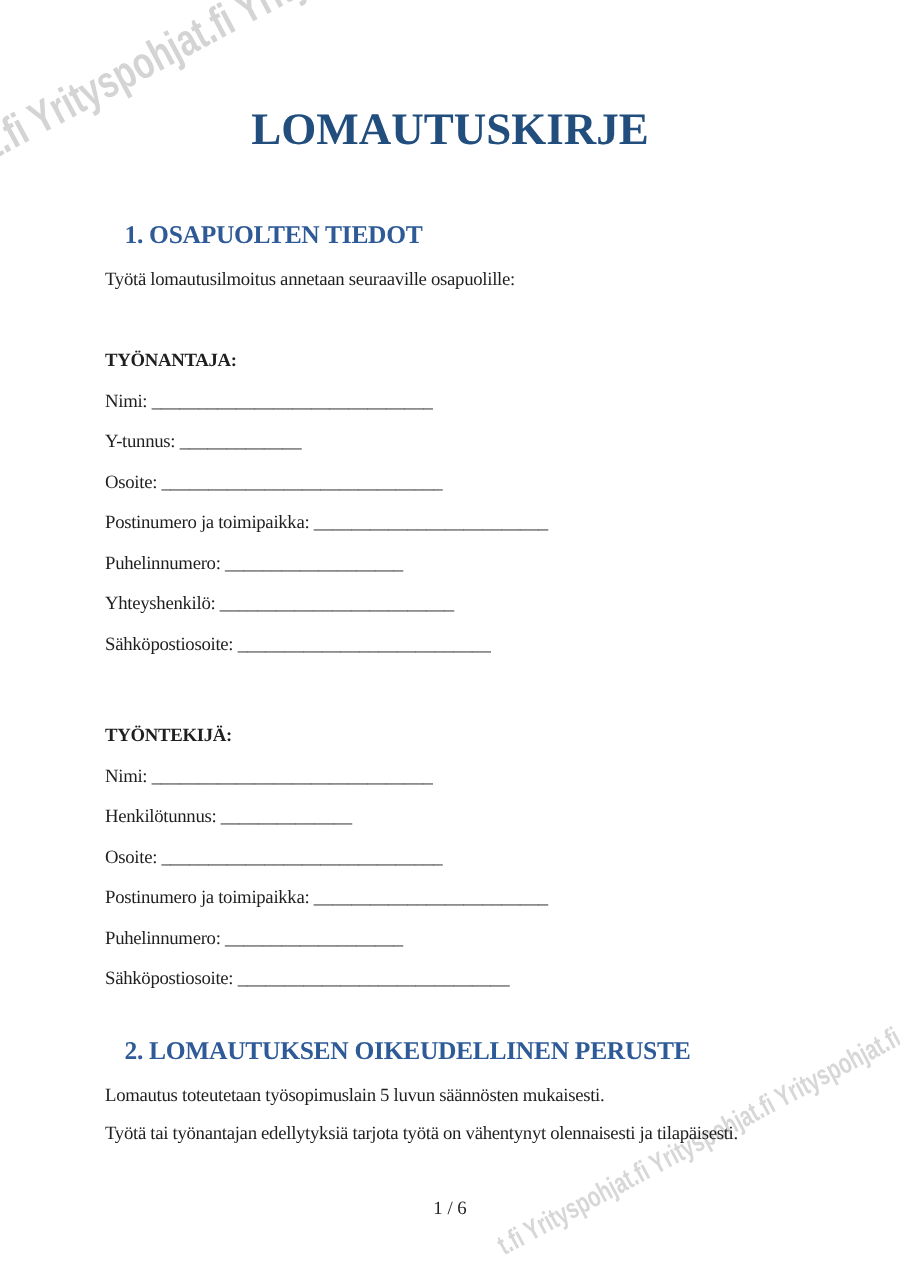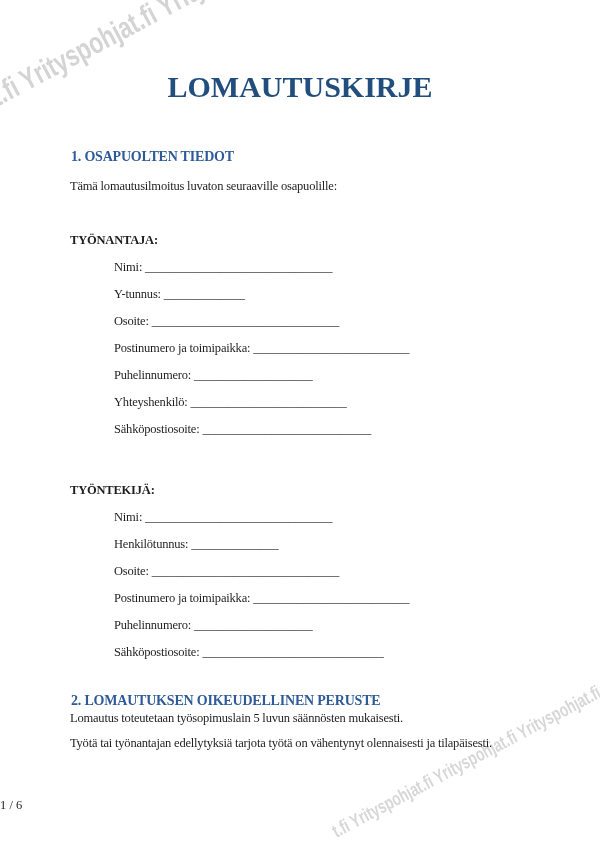--- a/index.html
+++ b/index.html
@@ -25,57 +25,57 @@
              color:#d9d9d9;font-size:26px;line-height:40px;}
   .wm-center .wm-line{display:block;transform:scaleX(0.68);transform-origin:50% 50%;}
   
   .content{position:relative;z-index:1;padding:0 70px 0 70px;}
   .title{
     margin:70px 0 0 0;text-align:center;
     font-size:30px;line-height:34px;font-weight:bold;
     color:#214e7d;letter-spacing:0px;
   }
   .sec-heading{
-    font-size:14px;line-height:17px;font-weight:bold;
-    color:#2e5b97;letter-spacing:-0.2px;margin:1px;
+    font-size:17px;line-height:17px;font-weight:bold;
+    color:#2e5b97;letter-spacing:-0.2px;margin:13px;
   }
   .sec-heading.first{margin-top:44px;}
   .sec-heading.second{margin-top:31px;font-family:Liberation Serif, serif;}
   .body-text{font-size:12.5px;line-height:17px;letter-spacing:-0.2px;margin:0;}
   .intro{margin-top:13px;}
   .subhead{font-weight:bold;margin:0;font-size:12.5px;line-height:17px;letter-spacing:-0.2px;}
   .subhead.employer{margin-top:37px;}
   .subhead.employee{margin-top:44px;}
   .field{margin-top:10px;font-size:12.5px;line-height:17px;
-         letter-spacing:-0.2px;white-space:nowrap;margin-left:44px;}
+         letter-spacing:-0.2px;white-space:nowrap;}
   .field .blank{letter-spacing:0;}
   .para1{margin-top:0;}
   .para2{margin-top:8px;}
   .footer{
     position:absolute;left:0;right:0;top:797px;z-index:1;
-    font-size:12.5px;line-height:17px;color:#1f1f1f;
+    text-align:center;font-size:12.5px;line-height:17px;color:#1f1f1f;
   }
 </style>
 </head>
 <body>
 
 <div class="page">
 
   <div class="wm wm-tl"><span class="cond">spohjat.fi Yrityspohjat.fi Yrityspohjat.fi</span></div>
 
   <div class="wm wm-br"><span class="cond">t.fi Yrityspohjat.fi Yrityspohjat.fi Yrityspohjat.fi</span></div>
 
 
   <div class="content">
 
     <h1 class="title">LOMAUTUSKIRJE</h1>
 
     <h2 class="sec-heading first">1. OSAPUOLTEN TIEDOT</h2>
 
-    <p class="body-text intro">Tämä lomautusilmoitus luvaton seuraaville osapuolille:</p>
+    <p class="body-text intro">Työtä lomautusilmoitus annetaan seuraaville osapuolille:</p>
 
     <p class="subhead employer">TYÖNANTAJA:</p>
 
     <div class="field"><span>Nimi:</span> <span class="blank">______________________________</span></div>
     <div class="field"><span>Y-tunnus:</span> <span class="blank">_____________</span></div>
     <div class="field"><span>Osoite:</span> <span class="blank">______________________________</span></div>
     <div class="field"><span>Postinumero ja toimipaikka:</span> <span class="blank">_________________________</span></div>
     <div class="field"><span>Puhelinnumero:</span> <span class="blank">___________________</span></div>
     <div class="field"><span>Yhteyshenkilö:</span> <span class="blank">_________________________</span></div>
     <div class="field"><span>Sähköpostiosoite:</span> <span class="blank">___________________________</span></div>

